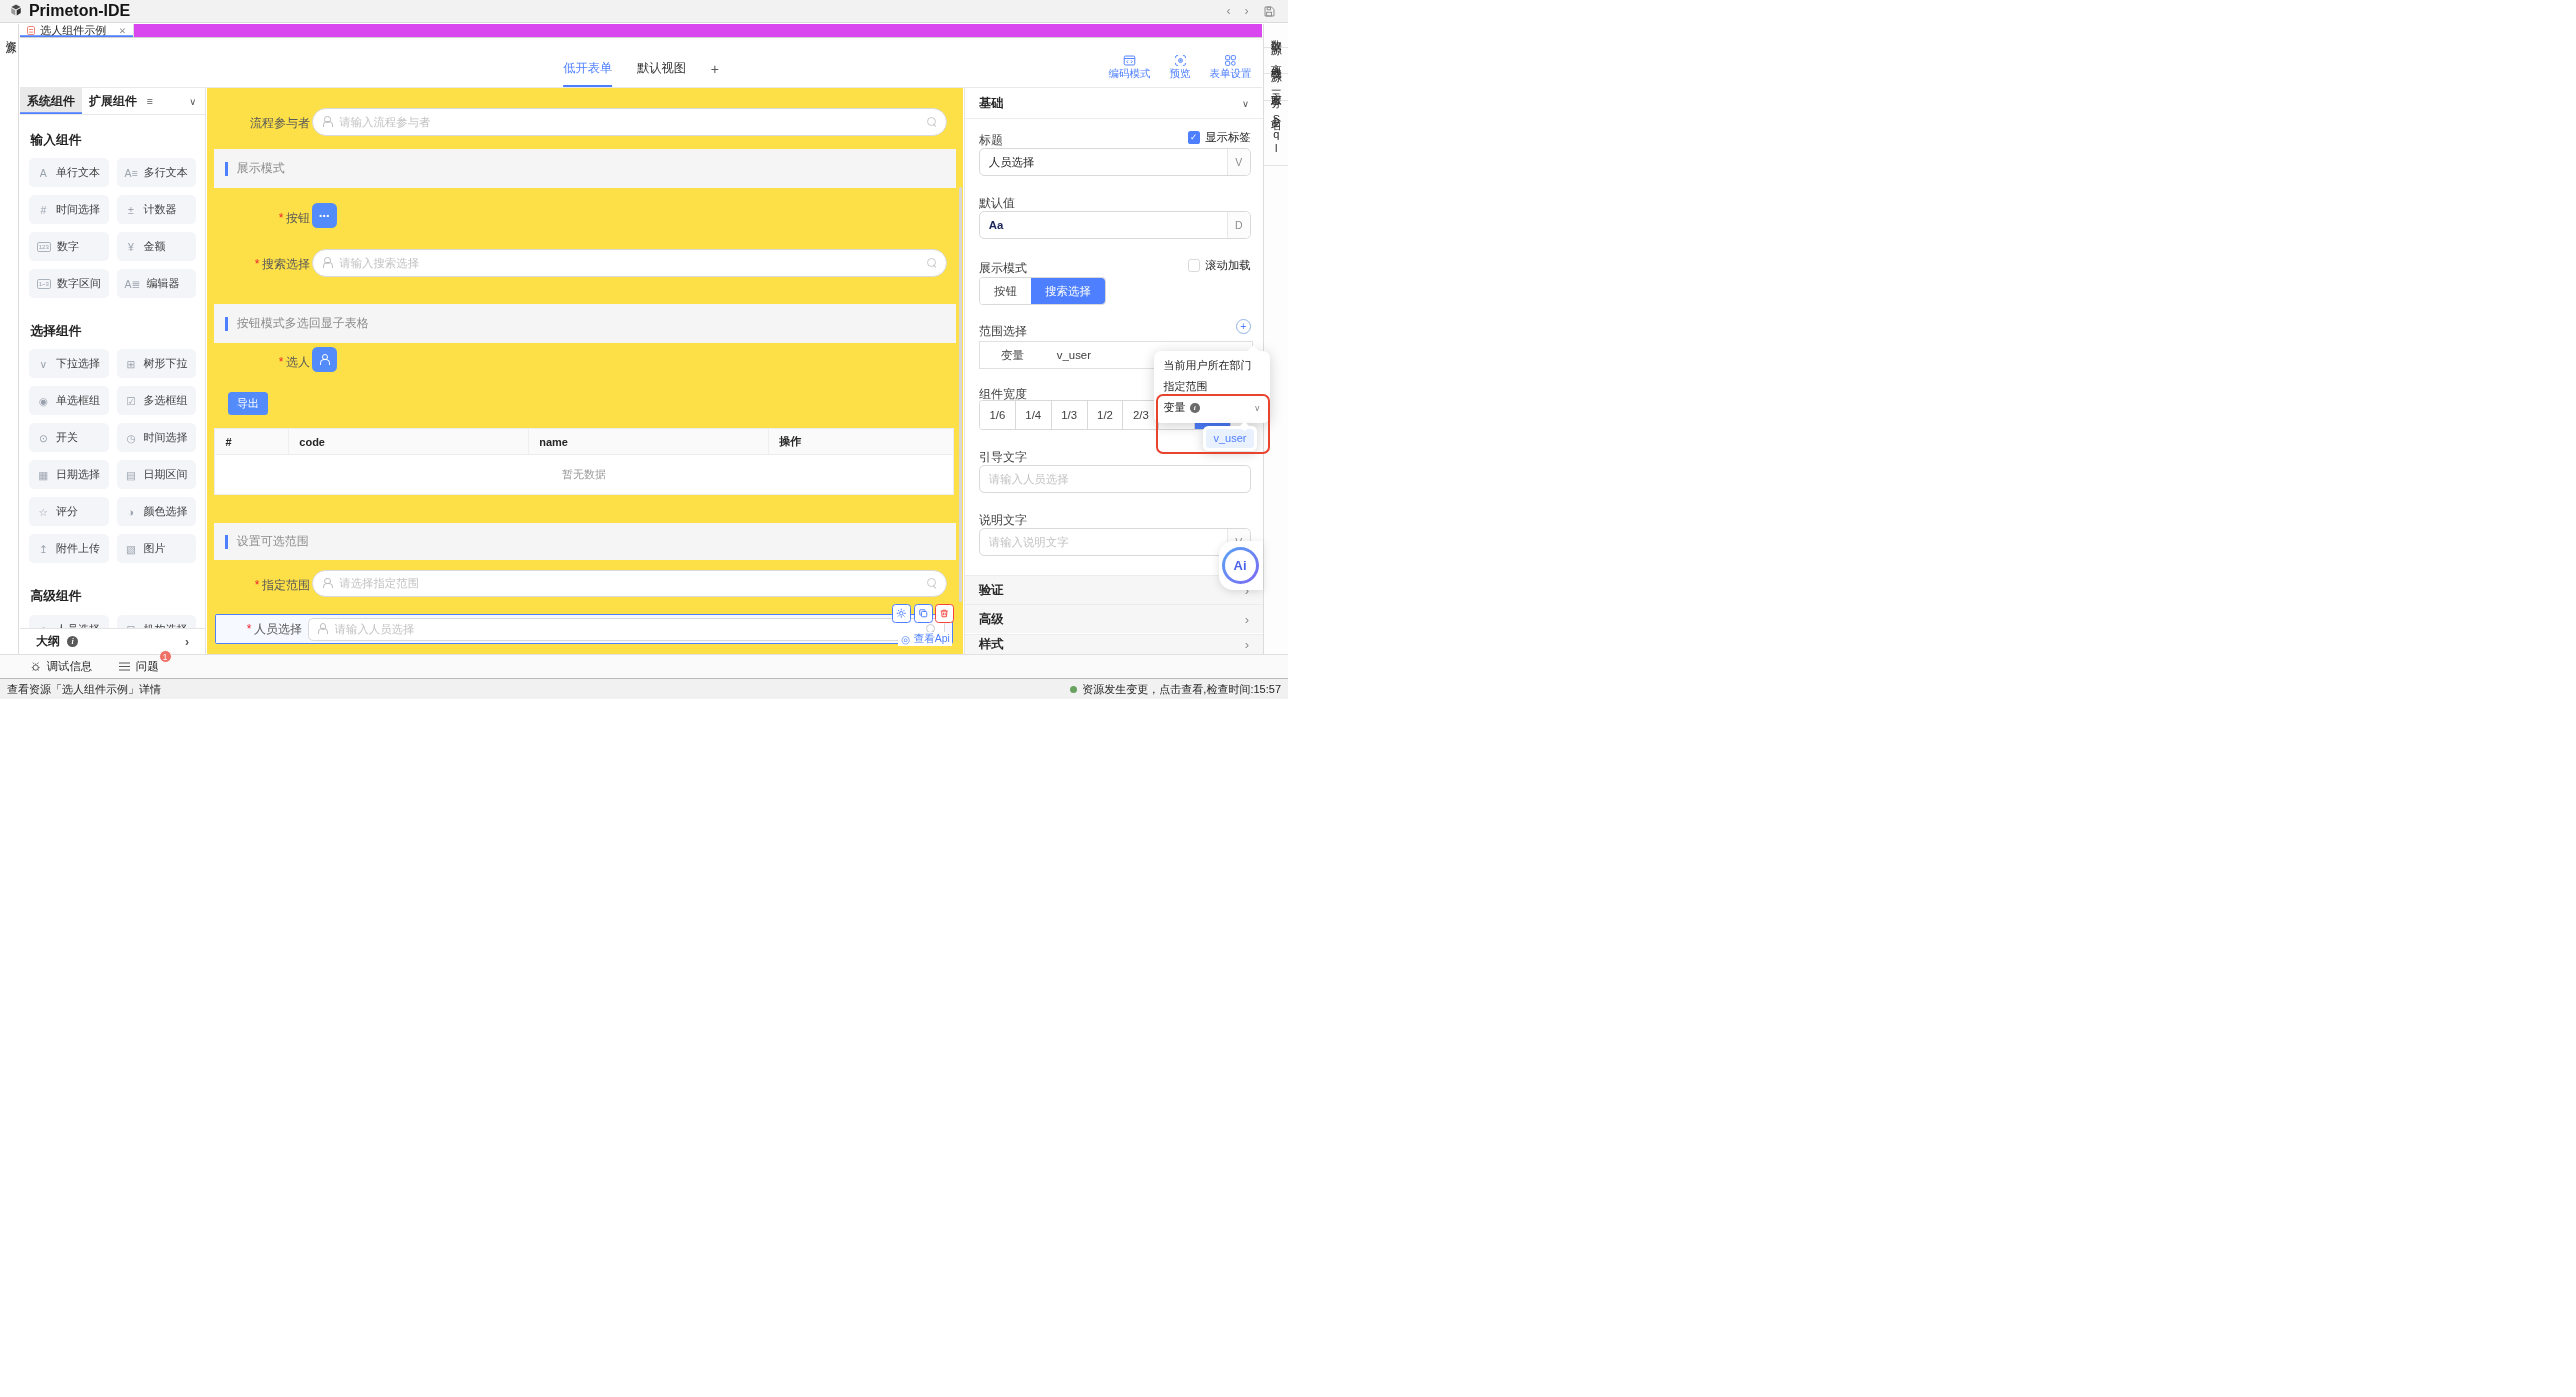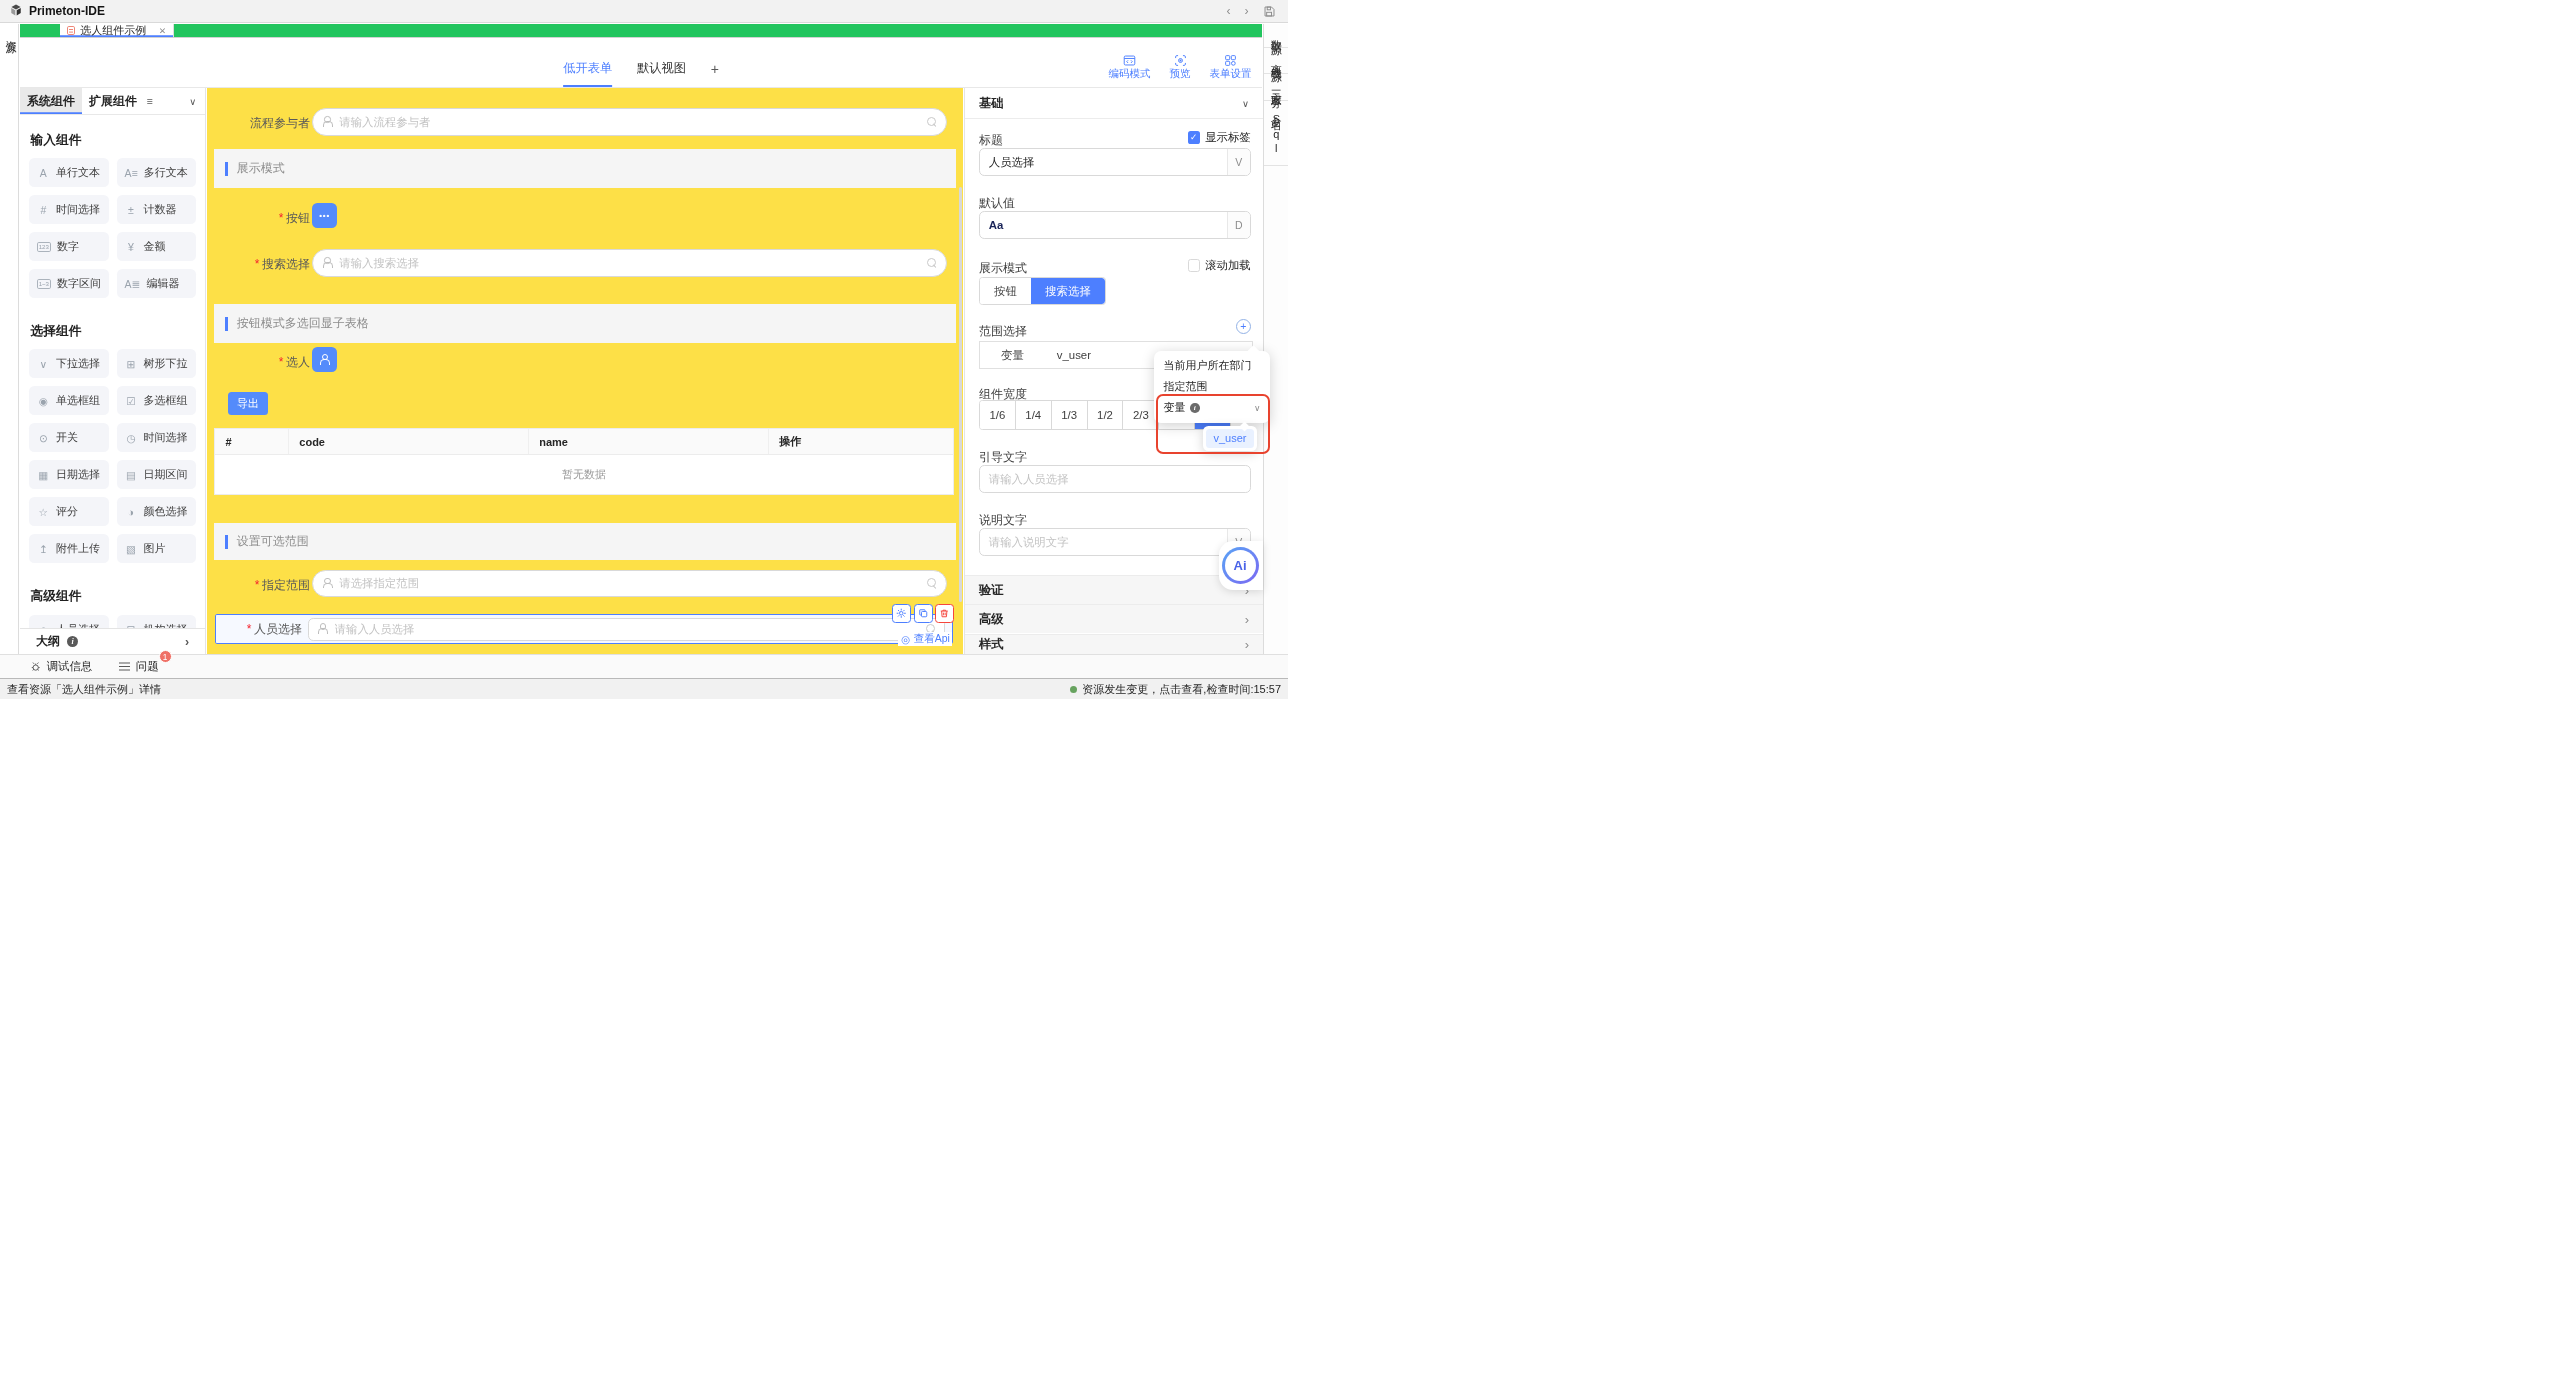--- a/index.html
+++ b/index.html
@@ -4,36 +4,36 @@
 <style>
   html,body{margin:0;padding:0;background:#fff;}
   .page{position:relative;width:1288px;height:699px;background:#fff;overflow:hidden;
         font-family:"Liberation Sans",sans-serif;color:#262626;}
   .page *{box-sizing:border-box;}
 
   
   .topbar{position:absolute;left:0;top:0;width:1288px;height:23px;background:#f2f2f2;
           border-bottom:0.9px solid #d9d9d9;display:flex;align-items:center;}
   .logo{margin-left:8.8px;width:14px;height:14px;flex:none;}
-  .app-title{margin-left:6.1px;font-size:12px;font-weight:700;color:#141414;}
+  .app-title{margin-left:6.1px;font-size:16px;font-weight:700;color:#141414;}
   .win-nav{margin-left:auto;display:flex;align-items:center;gap:14px;margin-right:12.3px;color:#8c8c8c;}
   .nav-ch{font-size:12.3px;line-height:1;cursor:default;}
   .save-ic{width:13px;height:13px;}
 
   
   .left-strip{position:absolute;left:0;top:24px;width:19px;bottom:45px;background:#fff;border-right:0.9px solid #dcdcdc;}
   .left-strip .vtxt{margin-top:8px;text-align:center;font-size:11px;color:#262626;line-height:14px;
                     writing-mode:vertical-rl;text-orientation:upright;width:100%;letter-spacing:1.8px;}
   .right-strip{position:absolute;right:0;top:24px;width:24.6px;bottom:45px;background:#fdfdfd;border-left:0.9px solid #dcdcdc;}
   .rs-item{padding:7px 0 8px;border-bottom:0.9px solid #e3e3e3;display:flex;justify-content:center;}
   .rs-item span{writing-mode:vertical-rl;text-orientation:upright;font-size:11px;color:#262626;letter-spacing:2.6px;line-height:12.3px;}
 
   
-  .tabs-row{position:absolute;left:20px;top:24px;width:1242px;height:14px;background:#22c55e;
-            border-bottom:0.9px solid #d2d2d2;display:flex;padding-left:40px;}
+  .tabs-row{position:absolute;left:20px;top:24px;width:1242px;height:14px;background:#d946ef;
+            border-bottom:0.9px solid #d2d2d2;display:flex;}
   .doc-tab{width:114px;background:#fff;display:flex;align-items:center;padding:0 7px;gap:5.3px;
            box-shadow:inset 0 -1.8px 0 #4d7fff;border-right:0.9px solid #ddd;}
   .doc-ic{width:8px;height:9.6px;border:0.9px solid #ef8677;border-radius:1.8px;position:relative;flex:none;}
   .doc-ic::before{content:"";position:absolute;left:0.9px;top:1.8px;width:4.4px;height:0.9px;background:#ef8677;box-shadow:0 2.6px 0 #ef8677;}
   .doc-tab .t-label{font-size:11px;color:#262626;white-space:nowrap;}
   .doc-tab .t-close{margin-left:auto;color:#8c8c8c;font-size:8.8px;}
 
   
   .toolbar{position:absolute;left:20px;top:50px;width:1242px;height:38px;background:#fff;border-bottom:0.9px solid #e8e8e8;}
   .center-tabs{position:absolute;left:50%;transform:translateX(-50%);top:0;height:100%;display:flex;gap:24.6px;}

